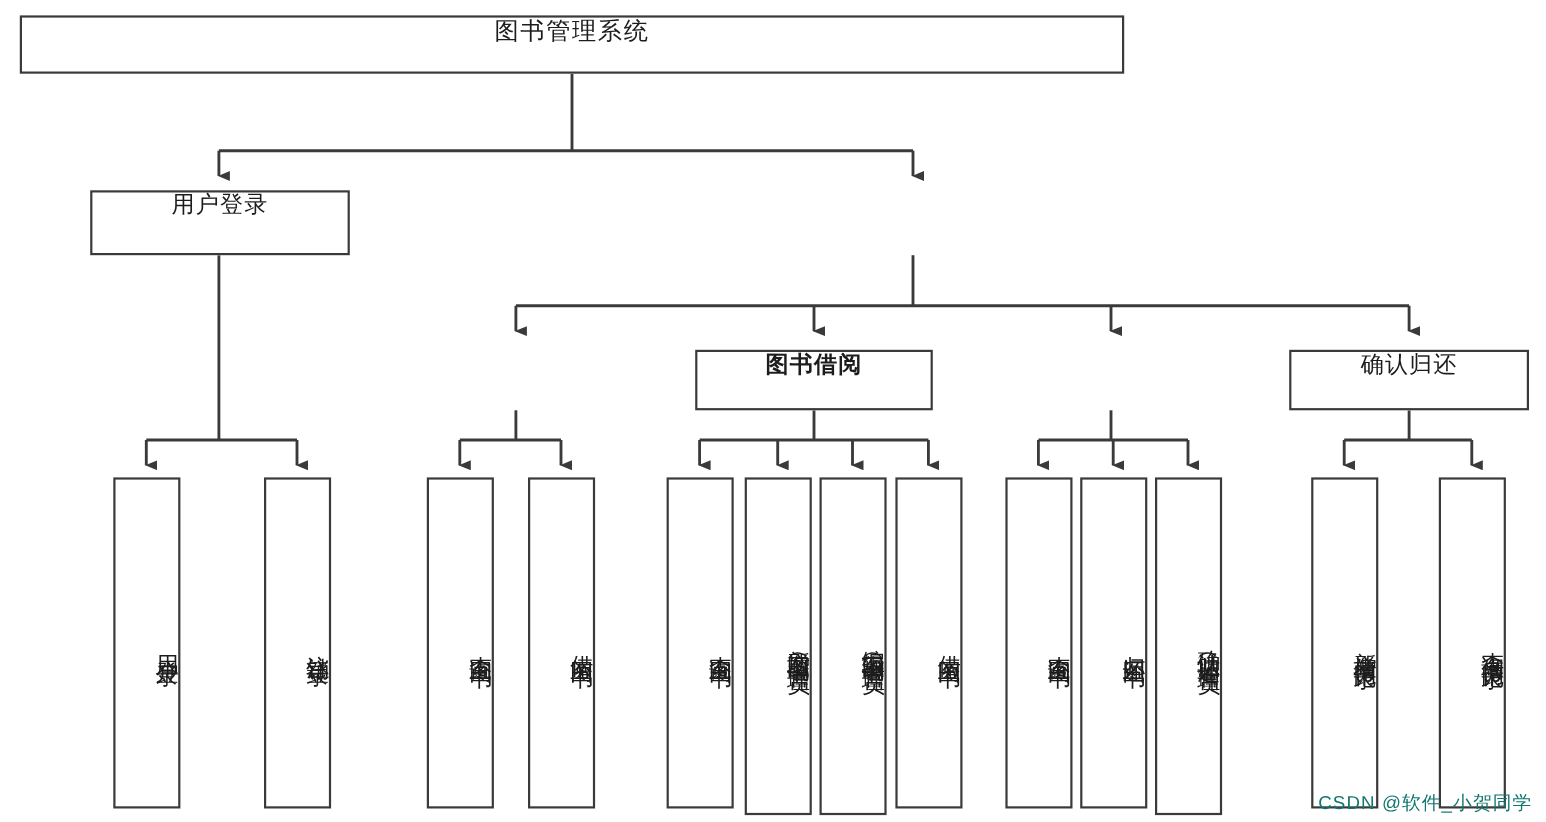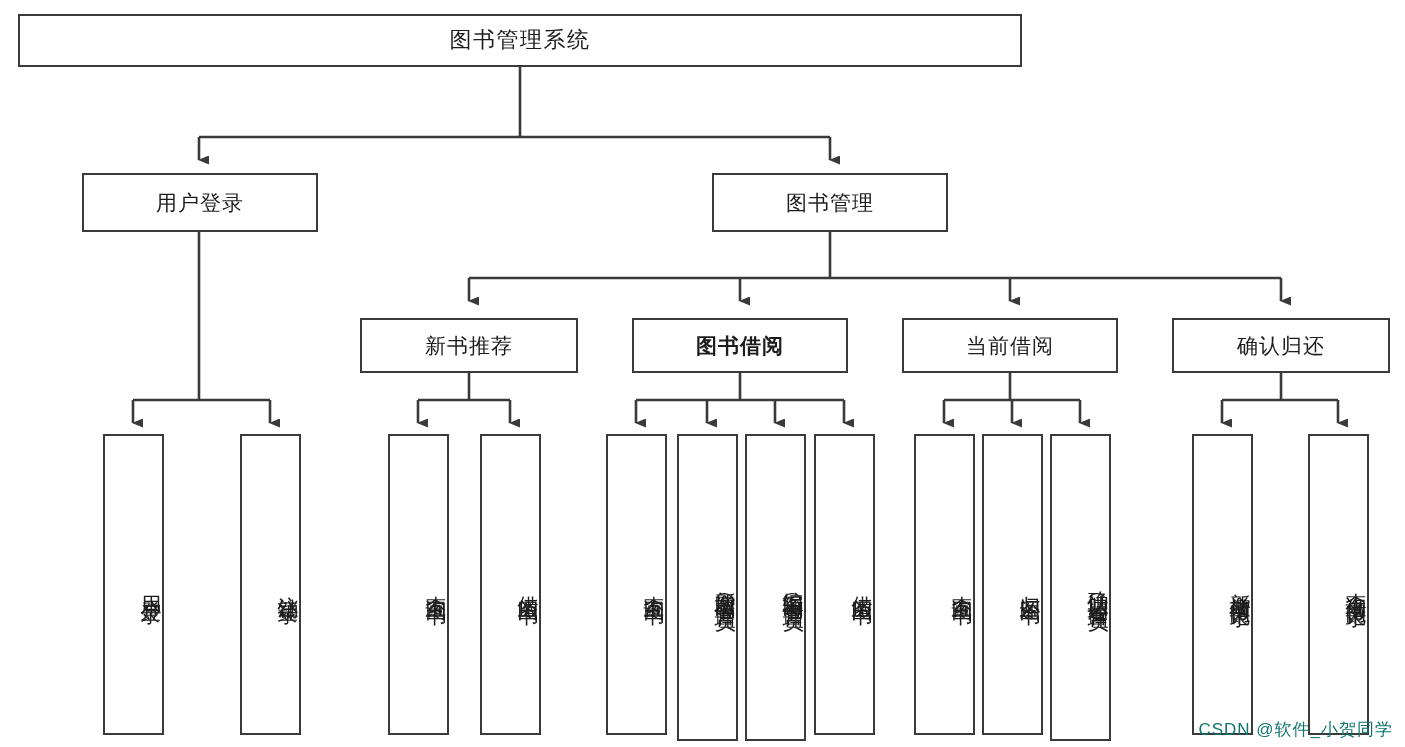--- a/index.html
+++ b/index.html
@@ -22,21 +22,21 @@
     width:1405px;height:747px;
     pointer-events:none;
   }
   
   .node{
     position:absolute;
     box-sizing:border-box;
     border:2.5px solid #3a3a3a;
     background:#ffffff;
     display:flex;
-    align-items:center;
+    align-items:flex-start;
     justify-content:center;
     color:#1c1c1c;
   }
   .node.horiz{
     font-size:21px;
     letter-spacing:1px;
     line-height:1.1;
   }
   .node.root{
     font-size:22px;
@@ -124,35 +124,26 @@
   </svg>
 
   <div class="node horiz root" style="left:18px;top:14px;width:1004px;height:53px;">
     <span>图书管理系统</span>
   </div>
 
   <div class="node horiz" style="left:82px;top:173px;width:236px;height:59px;">
     <span>用户登录</span>
   </div>
 
-  <div class="node horiz" style="left:712px;top:173px;width:236px;height:59px;">
-    <span>图书管理</span>
-  </div>
-
-  <div class="node horiz" style="left:360px;top:318px;width:218px;height:55px;">
-    <span>新书推荐</span>
-  </div>
+
 
   <div class="node horiz" style="left:632px;top:318px;width:216px;height:55px;font-weight:bold;">
     <span>图书借阅</span>
   </div>
 
-  <div class="node horiz" style="left:902px;top:318px;width:216px;height:55px;">
-    <span>当前借阅</span>
-  </div>
 
   <div class="node horiz" style="left:1172px;top:318px;width:218px;height:55px;">
     <span>确认归还</span>
   </div>
 
   <div class="node vert" style="left:103px;top:434px;width:61px;height:301px;">
     <span class="vlabel">用户登录</span>
   </div>
 
   <div class="node vert" style="left:240px;top:434px;width:61px;height:301px;">

